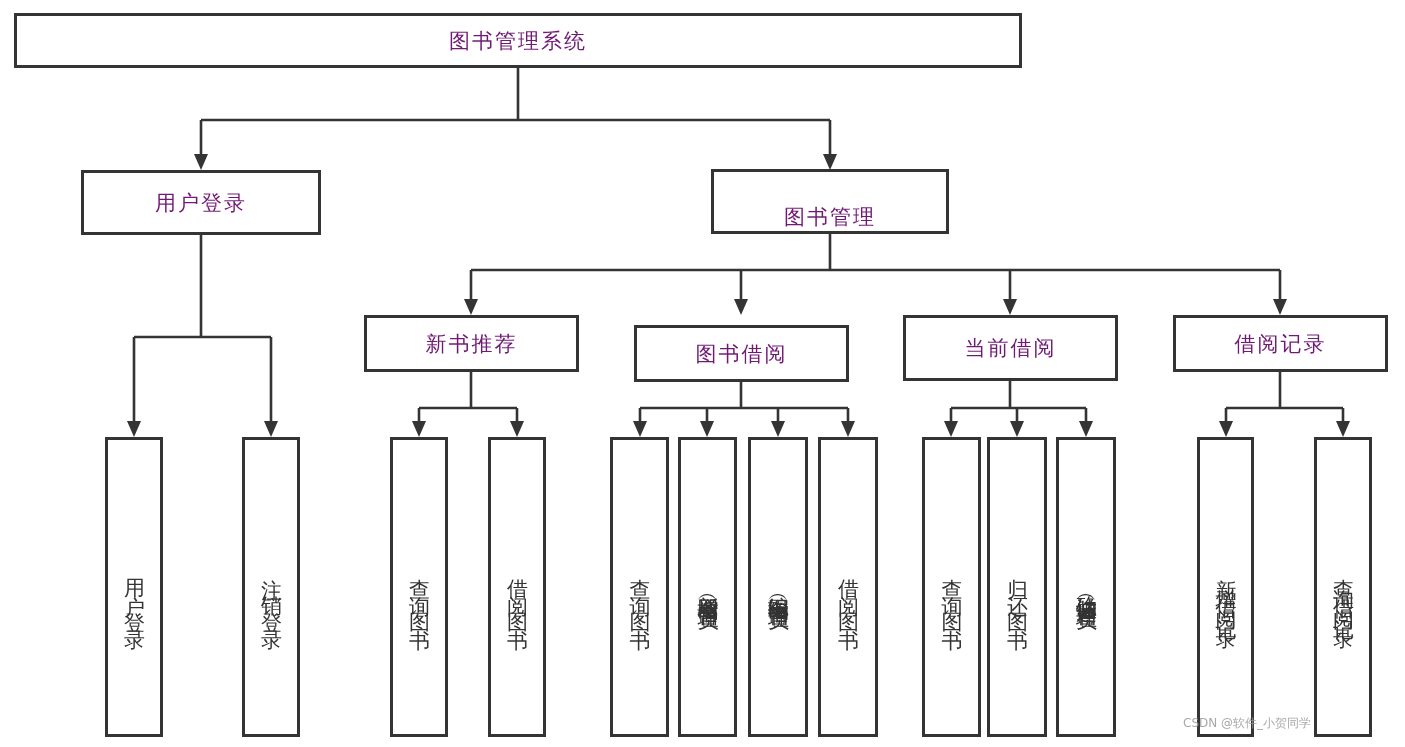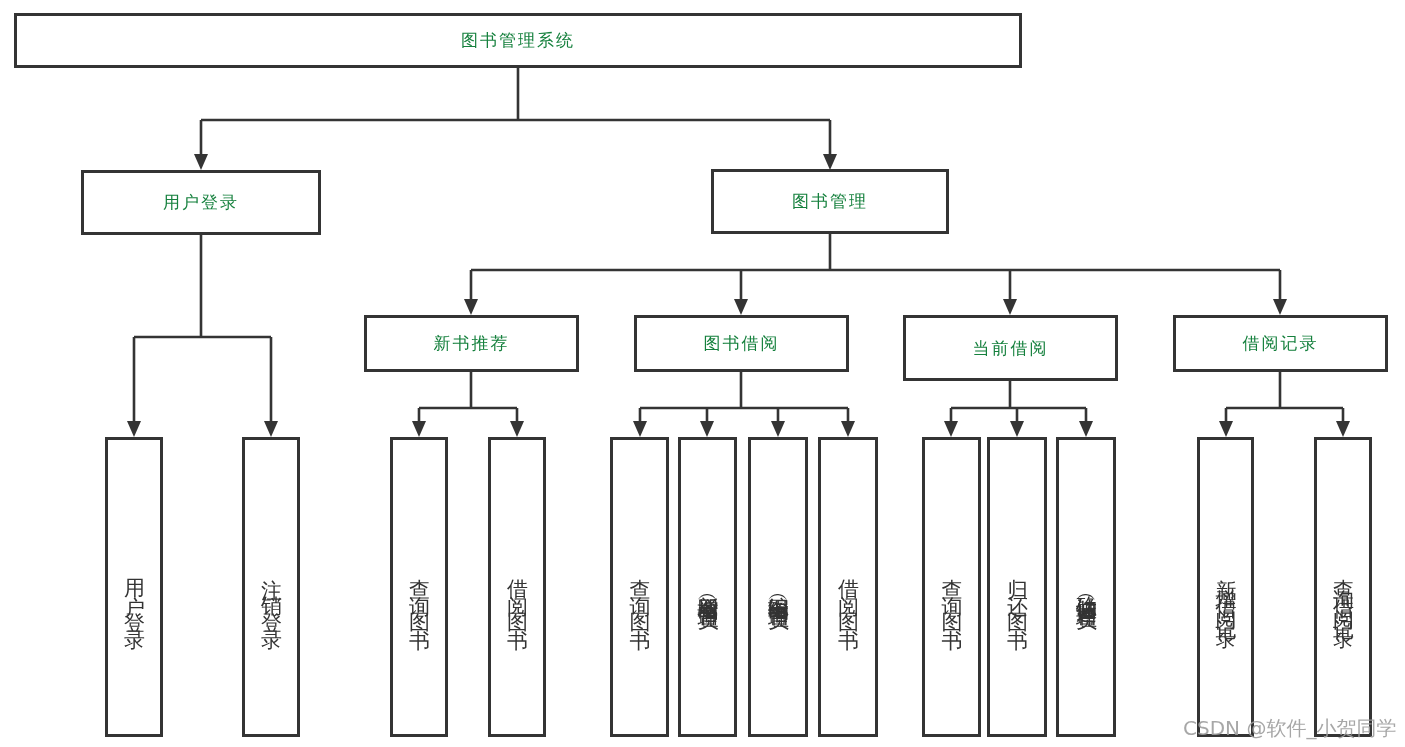--- a/index.html
+++ b/index.html
@@ -13,34 +13,34 @@
   .connectors{position:absolute;left:0;top:0;z-index:0;}
   .box,.vbox{
     position:absolute;
     box-sizing:border-box;
     border:3px solid #343434;
     background:#ffffff;
     display:flex;align-items:center;justify-content:center;
     z-index:1;
   }
   .box span{
-    font-size:17px;color:#15803d;letter-spacing:2px;white-space:nowrap;
+    font-size:21px;color:#701a75;letter-spacing:2px;white-space:nowrap;
   }
   .vtext{
     writing-mode:vertical-lr;
     text-orientation:mixed;
     font-size:21px;color:#333333;line-height:1;
     white-space:nowrap;
   }
   .ls-wide{letter-spacing:17px;margin-bottom:-17px;}
   .ls-med{letter-spacing:10px;margin-bottom:-10px;}
   .ls-tight{letter-spacing:2px;margin-bottom:-2px;}
   .watermark{
     position:absolute;left:1183px;top:715px;z-index:5;
-    font-size:20px;color:#9e9e9e;opacity:0.9;white-space:nowrap;
+    font-size:12px;color:#9e9e9e;opacity:0.9;white-space:nowrap;
   }
 </style>
 </head>
 <body>
 
 <div class="canvas">
 
   <svg class="connectors" width="1405" height="747" viewBox="0 0 1405 747">
     <g stroke="#343434" stroke-width="2.6" fill="none">
 
@@ -81,28 +81,28 @@
     </g>
   </svg>
 
   <div class="box" style="left:14px;top:13px;width:1008px;height:55px;">
     <span>图书管理系统</span>
   </div>
 
   <div class="box" style="left:81px;top:170px;width:240px;height:65px;">
     <span>用户登录</span>
   </div>
-  <div class="box" style="left:711px;top:169px;width:238px;height:65px;">
+  <div class="box" style="left:711px;top:169px;width:238px;height:65px;align-items:flex-end;">
     <span>图书管理</span>
   </div>
 
   <div class="box" style="left:364px;top:315px;width:215px;height:57px;">
     <span>新书推荐</span>
   </div>
-  <div class="box" style="left:634px;top:315px;width:215px;height:57px;">
+  <div class="box" style="left:634px;top:325px;width:215px;height:57px;">
     <span>图书借阅</span>
   </div>
   <div class="box" style="left:903px;top:315px;width:215px;height:66px;">
     <span>当前借阅</span>
   </div>
   <div class="box" style="left:1173px;top:315px;width:215px;height:57px;font-family:Liberation Mono, monospace;">
     <span>借阅记录</span>
   </div>
 
   <div class="vbox" style="left:105px;top:437px;width:58px;height:300px;">

